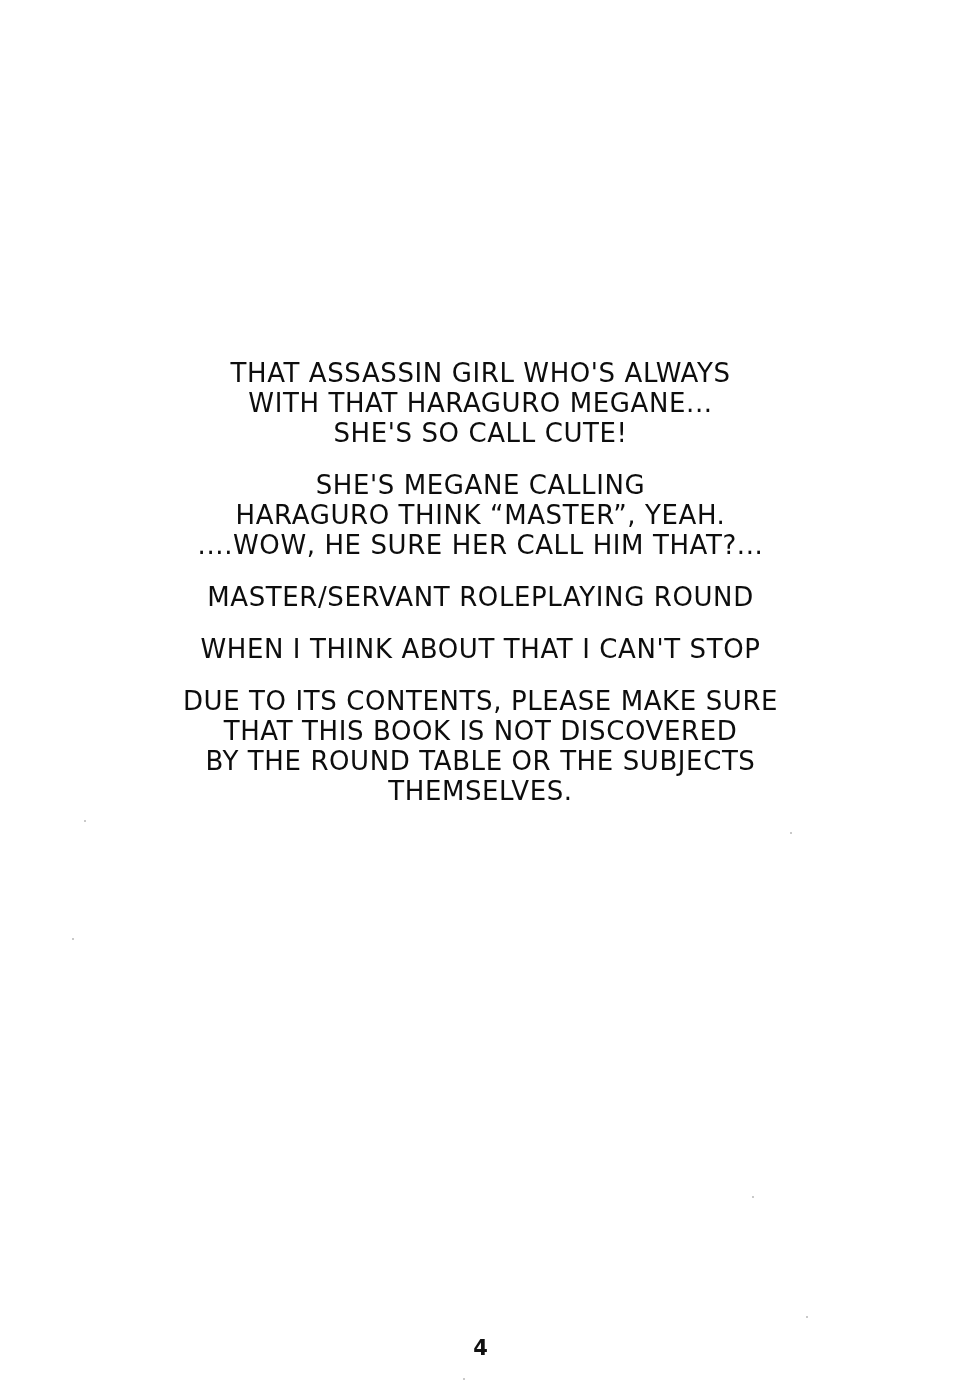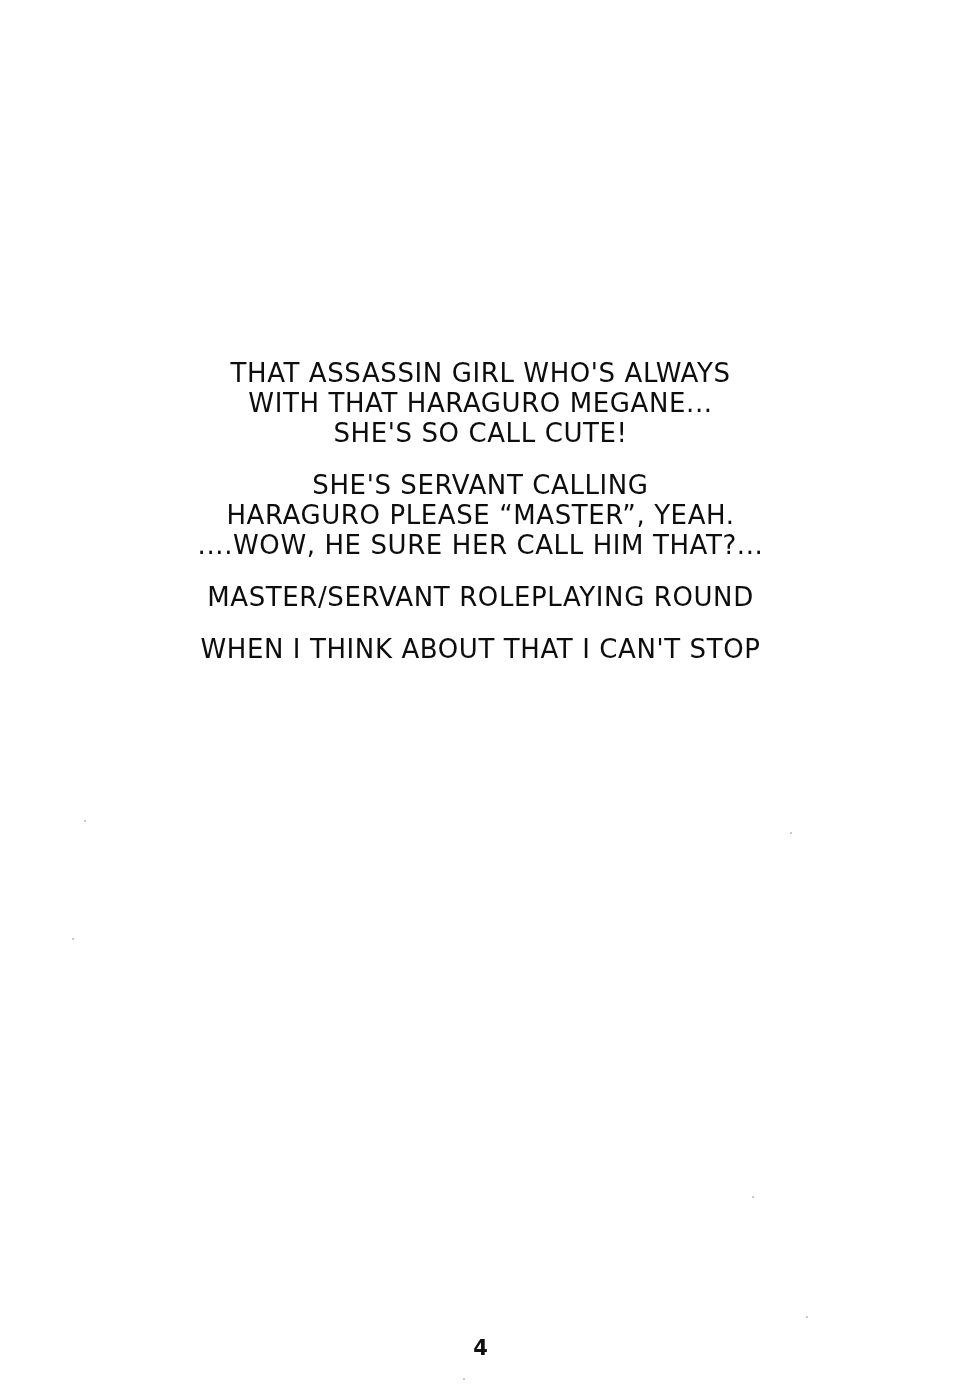--- a/index.html
+++ b/index.html
@@ -69,31 +69,37 @@
 
   <div class="afterword">
 
     <div class="block">
       <div class="line">THAT ASSASSIN GIRL WHO'S ALWAYS</div>
       <div class="line">WITH THAT HARAGURO MEGANE...</div>
       <div class="line">SHE'S SO CALL CUTE!</div>
     </div>
 
     <div class="block">
-      <div class="line">SHE'S SERVANT CALLING</div>
-      <div class="line">HARAGURO PLEASE “MASTER”, YEAH.</div>
+      <div class="line">SHE'S MEGANE CALLING</div>
+      <div class="line">HARAGURO THINK “MASTER”, YEAH.</div>
       <div class="line">....WOW, HE SURE HER CALL HIM THAT?...</div>
     </div>
 
     <div class="block">
       <div class="line">MASTER/SERVANT ROLEPLAYING ROUND</div>
     </div>
 
     <div class="block">
       <div class="line">WHEN I THINK ABOUT THAT I CAN'T STOP</div>
     </div>
 
+    <div class="block">
+      <div class="line">DUE TO ITS CONTENTS, PLEASE MAKE SURE</div>
+      <div class="line">THAT THIS BOOK IS NOT DISCOVERED</div>
+      <div class="line">BY THE ROUND TABLE OR THE SUBJECTS</div>
+      <div class="line">THEMSELVES.</div>
+    </div>
 
   </div>
 
   <div class="page-number">4</div>
 
 </div>
 
 </body></html>

